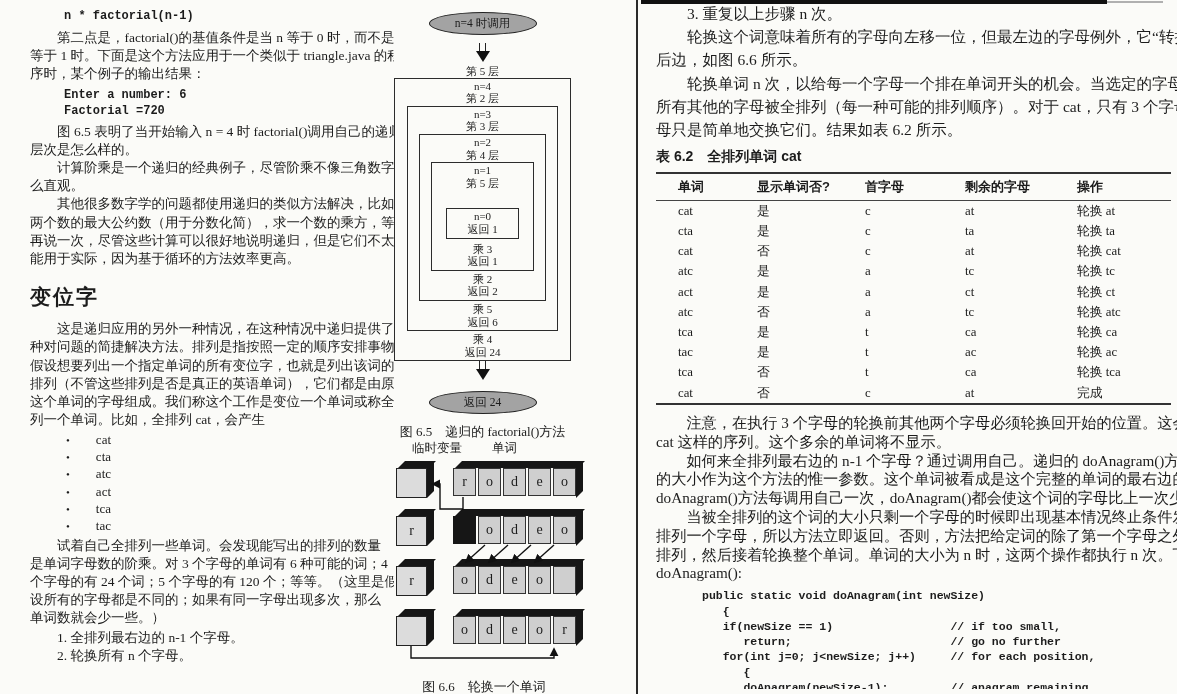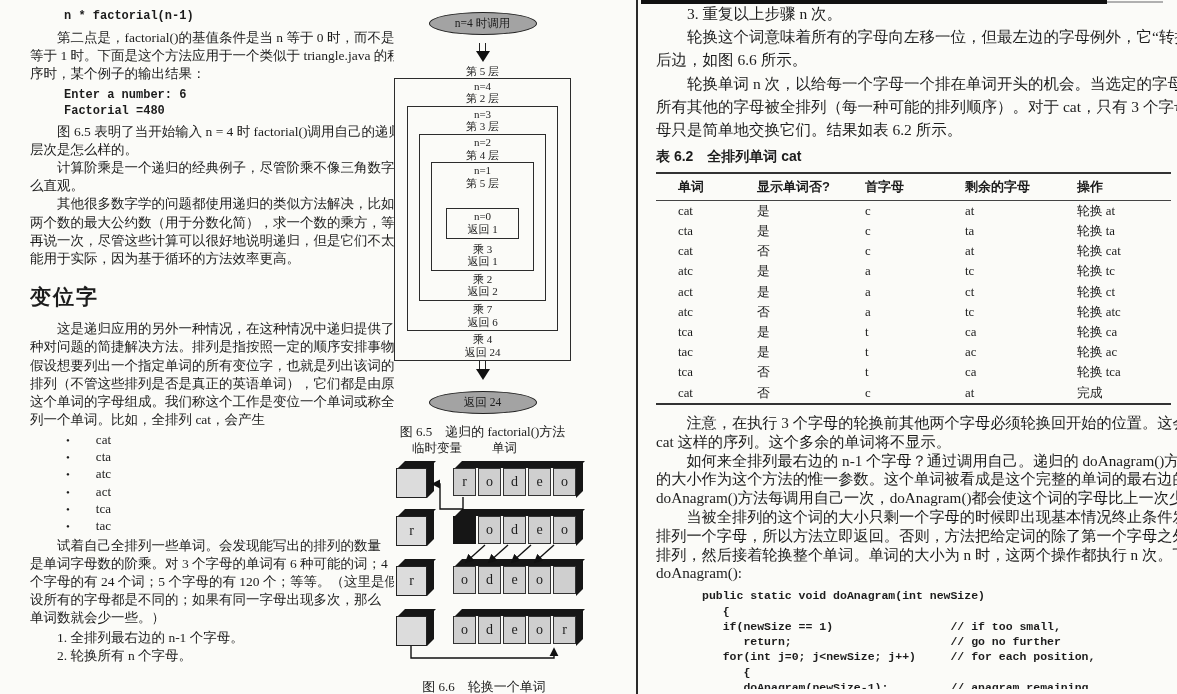--- a/index.html
+++ b/index.html
@@ -82,21 +82,21 @@
 <div class="gutter-line"></div>
 <div class="top-bar"></div>
 <div class="top-bar-faint"></div>
 
 <div class="left-page">
   <div class="mono lp-code-top">n * factorial(n-1)</div>
   <div class="para">　　第二点是，factorial()的基值条件是当 n 等于 0 时，而不是 n
 等于 1 时。下面是这个方法应用于一个类似于 triangle.java 的程
 序时，某个例子的输出结果：</div>
   <div class="mono lp-console">Enter a number: 6
-Factorial =480</div>
+Factorial =720</div>
   <div class="para">　　图 6.5 表明了当开始输入 n = 4 时 factorial()调用自己的递归
 层次是怎么样的。</div>
   <div class="para">　　计算阶乘是一个递归的经典例子，尽管阶乘不像三角数字那
 么直观。</div>
   <div class="para">　　其他很多数字学的问题都使用递归的类似方法解决，比如找
 两个数的最大公约数（用于分数化简），求一个数的乘方，等等。
 再说一次，尽管这些计算可以很好地说明递归，但是它们不太可
 能用于实际，因为基于循环的方法效率更高。</div>
   <h2 class="lp-heading">变位字</h2>
   <div class="para">　　这是递归应用的另外一种情况，在这种情况中递归提供了一
@@ -162,21 +162,21 @@
           <div class="rbox b4">
             <div class="lvl-line">n=0</div>
             <div class="lvl-line">返回 1</div>
           </div>
           <div class="lvl-line">乘 3</div>
           <div class="lvl-line">返回 1</div>
         </div>
         <div class="lvl-line">乘 2</div>
         <div class="lvl-line">返回 2</div>
       </div>
-      <div class="lvl-line">乘 7</div>
+      <div class="lvl-line">乘 5</div>
       <div class="lvl-line">返回 6</div>
     </div>
     <div class="lvl-line">乘 4</div>
     <div class="lvl-line">返回 24</div>
   </div>
   <div class="conn">
       <span class="dbl"></span>
       <span class="tri"></span>
     </div>
   <div class="oval">返回 24</div>

